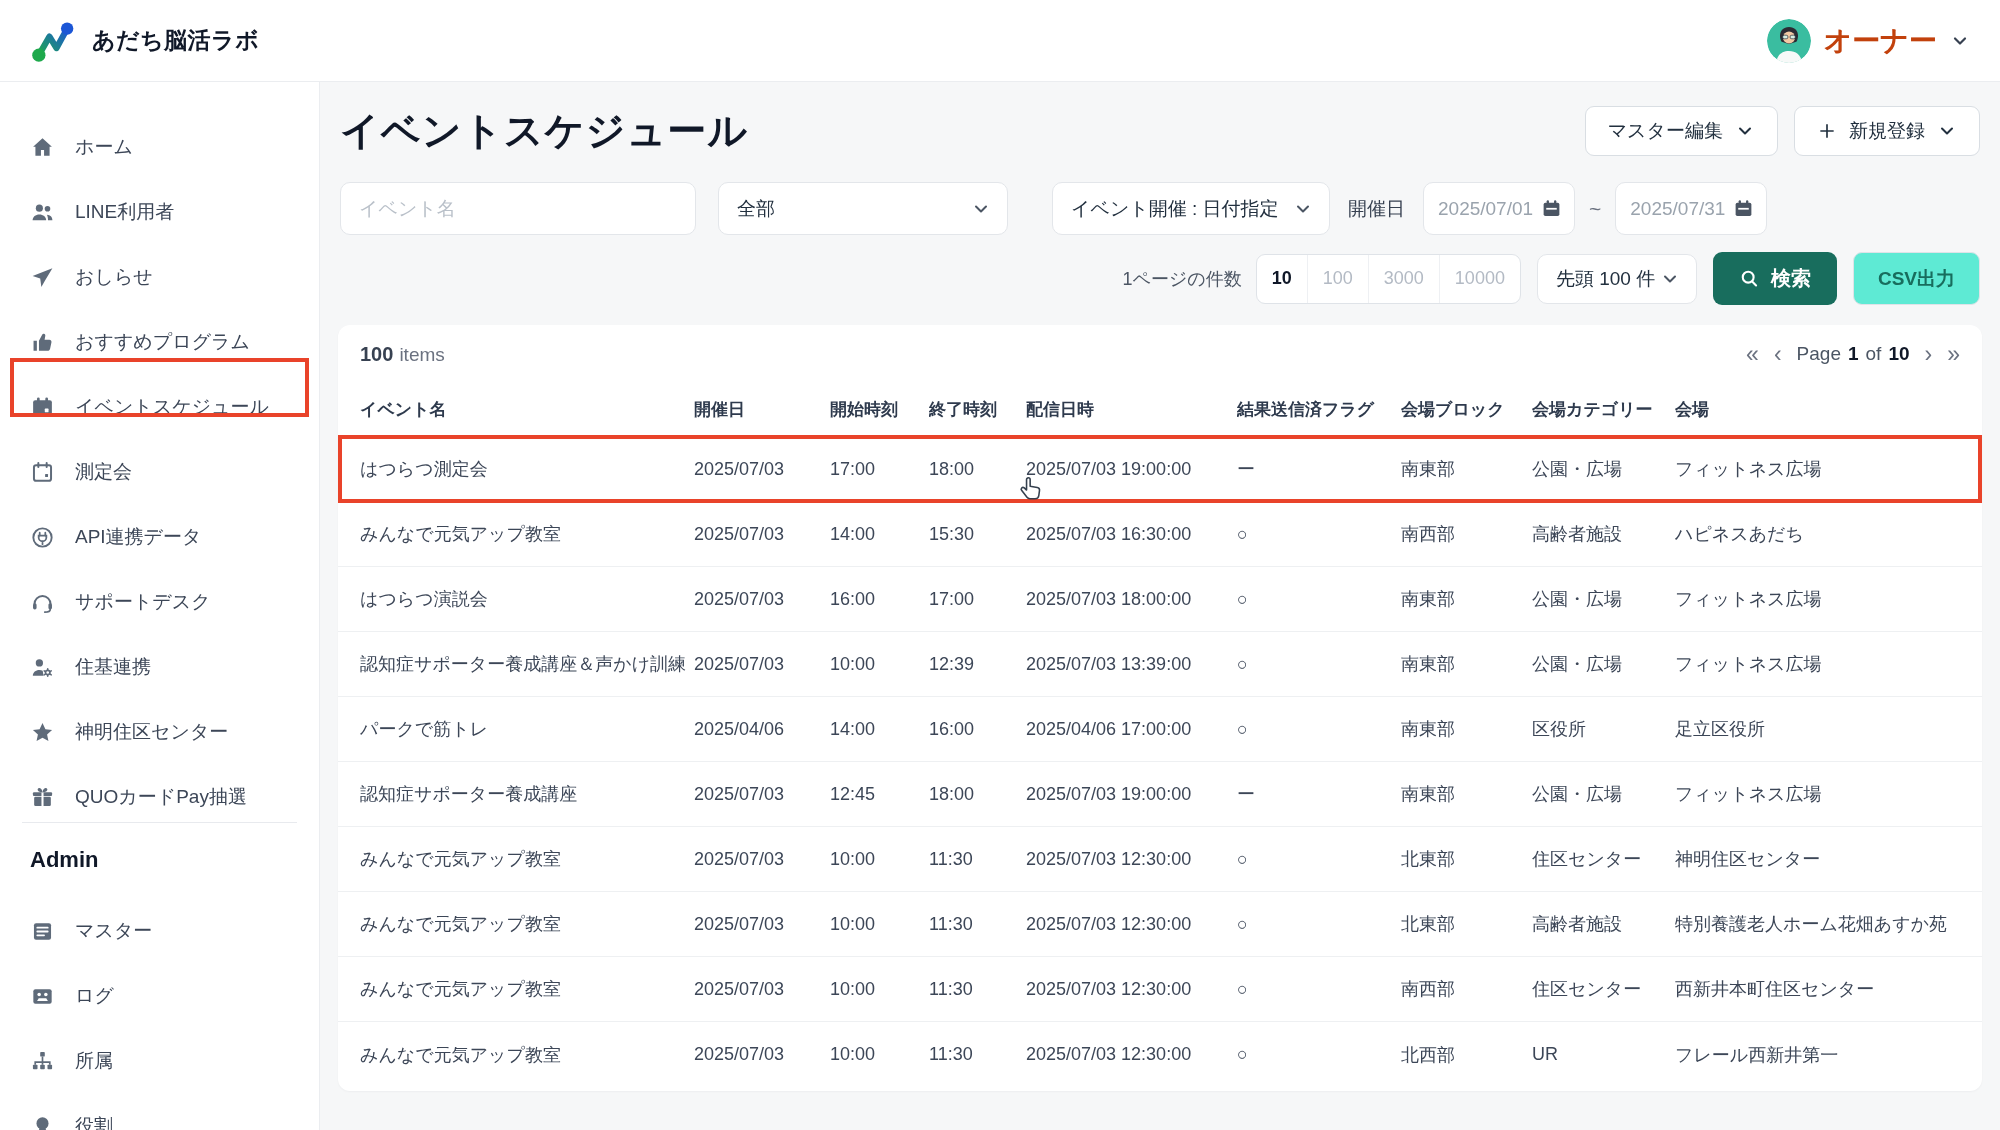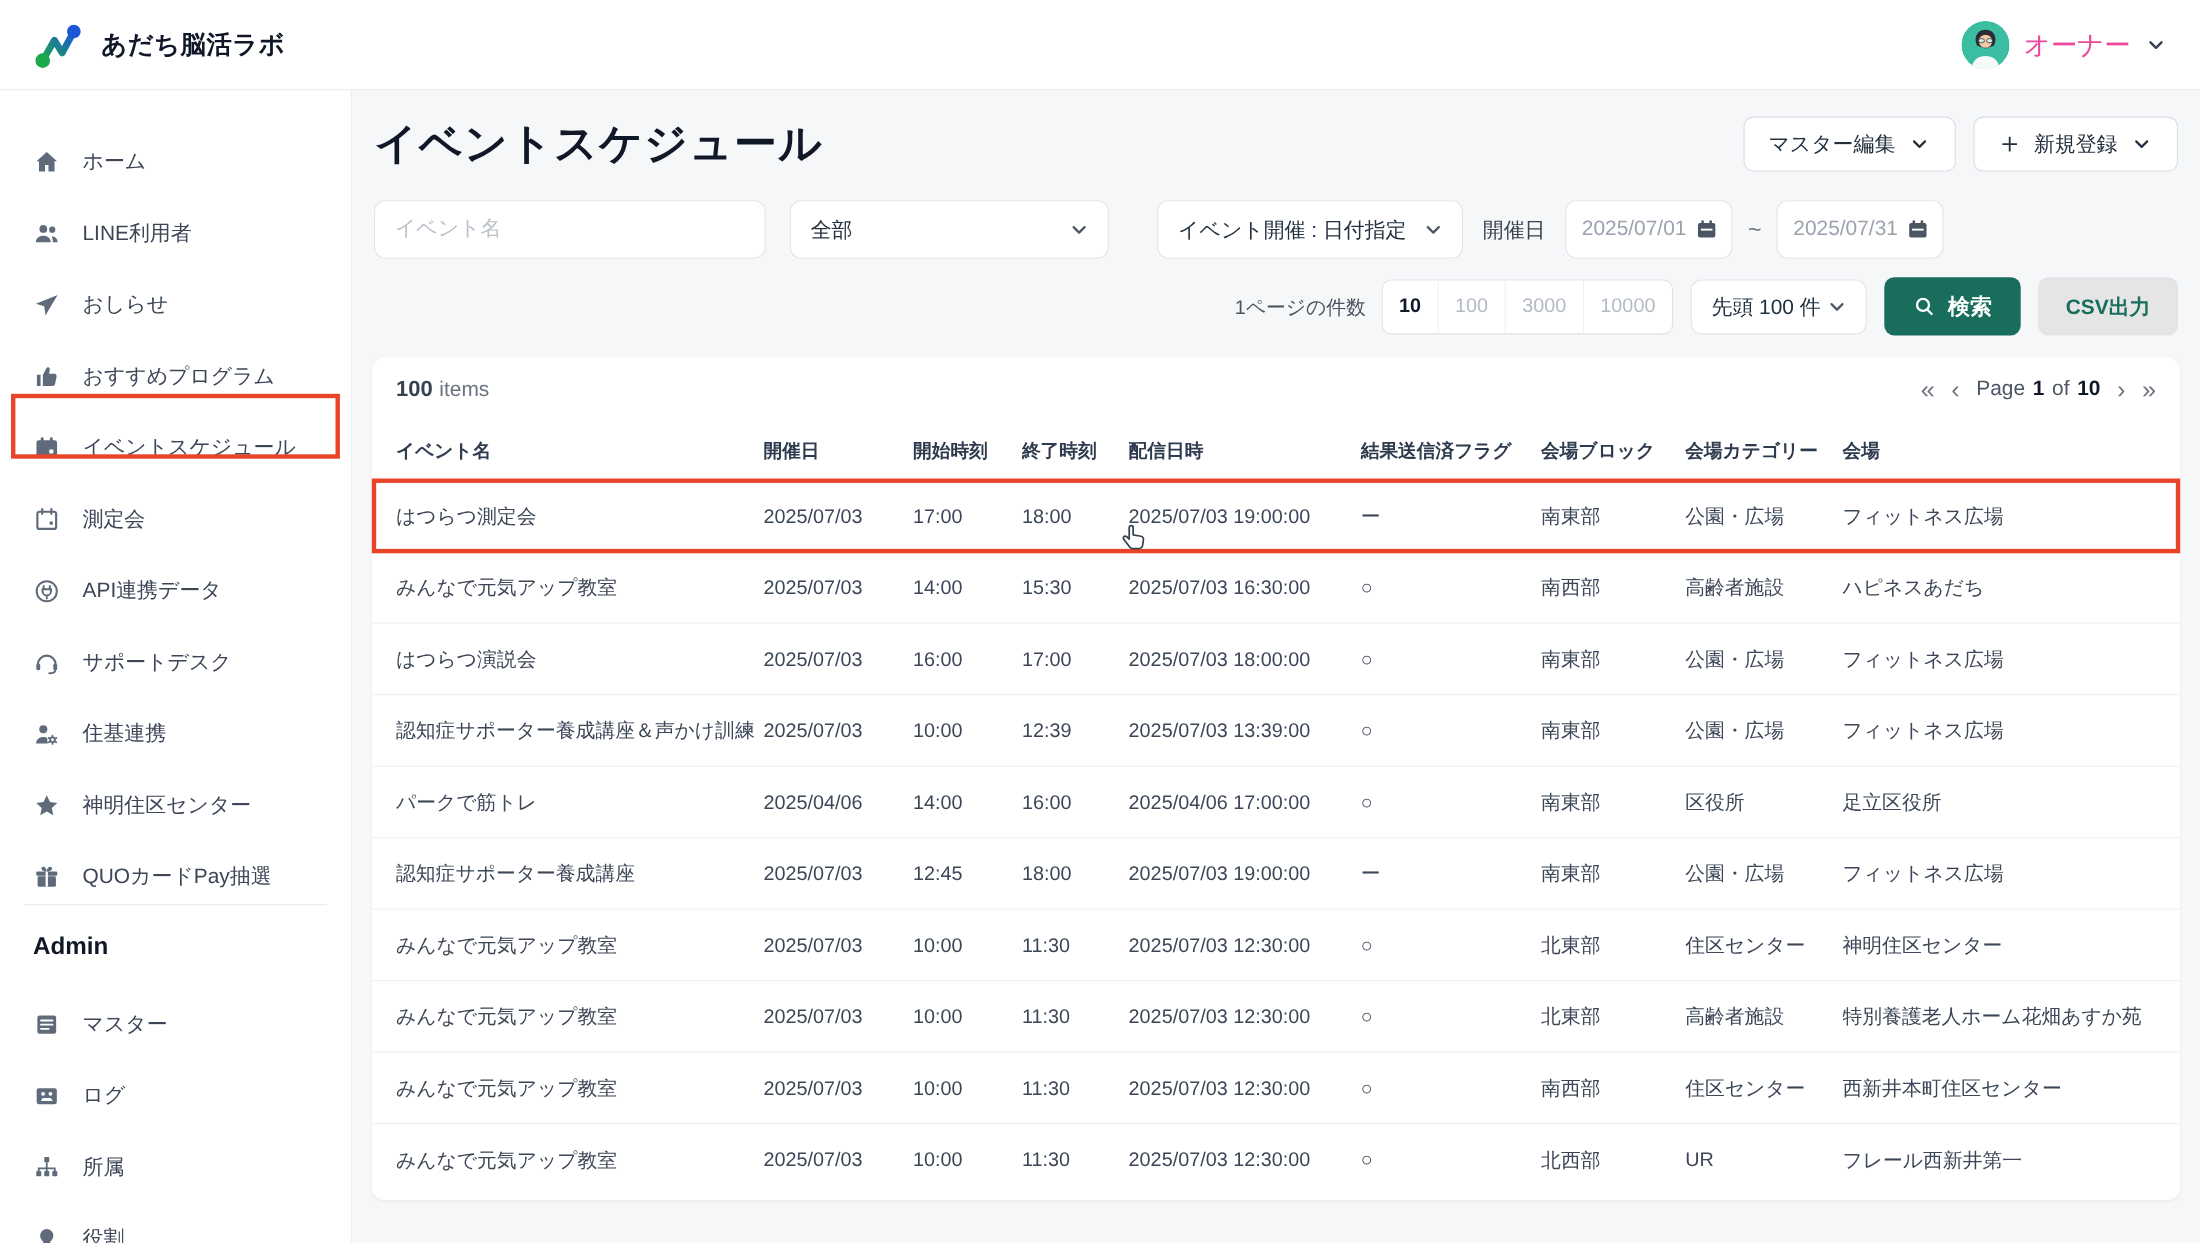--- a/index.html
+++ b/index.html
@@ -11,21 +11,21 @@
   svg { display:block; }
 
   
   .topbar { position:absolute; top:0; left:0; width:2000px; height:82px; background:#fff;
     border-bottom:1px solid #ebedf0; display:flex; align-items:center; padding:0 30px; z-index:6; }
   .brand { display:flex; align-items:center; gap:16px; }
   .brand-logo { width:46px; height:46px; }
   .brand-title { font-size:23px; font-weight:700; color:#101828; letter-spacing:.5px; }
   .account { margin-left:auto; display:flex; align-items:center; gap:13px; cursor:pointer; }
   .avatar { width:44px; height:44px; border-radius:50%; overflow:hidden; flex:none; }
-  .account-label { font-size:24px; color:#ec4899; }
+  .account-label { font-size:28px; color:#c2410c;font-weight:bold; }
   .chev { width:20px; height:20px; color:#374151; }
 
   
   .sidebar { position:absolute; top:82px; left:0; width:320px; bottom:0; background:#fff;
     border-right:1px solid #ebedf0; padding-top:13px; }
   .side-item { height:65px; margin:0 12px; display:flex; align-items:flex-end; gap:20px;
     padding:0 18px; color:#3c4657; font-size:19px; cursor:pointer; position:relative; white-space:nowrap; }
   .side-item .icon { width:25px; height:25px; color:#5f6b7a; flex:none; }
   .side-item.active::after { content:""; position:absolute; inset:3px -2px; border:4px solid #e9432a; pointer-events:none; }
   .side-divider { height:1px; background:#e8eaee; margin:12px 22px 4px; }
@@ -62,21 +62,21 @@
   .pp-label { font-size:18px; color:#4b5563; margin-right:-2px; }
   .seg { display:flex; height:50px; background:#fff; border:1px solid #dfe3e8; border-radius:9px; overflow:hidden; }
   .seg span { display:flex; align-items:center; padding:0 15px; font-size:18px; color:#b3bac4;
     border-left:1px solid #eef0f3; cursor:pointer; }
   .seg span:first-child { border-left:none; }
   .seg span.active { color:#101828; font-weight:700; }
   .f-head { width:160px; height:50px; }
   .btn-search { height:53px; padding:0 26px; background:#186d5d; border:none; border-radius:9px; color:#fff;
     font-size:20px; font-weight:700; display:flex; align-items:center; gap:11px; cursor:pointer; }
   .search-ic { width:21px; height:21px; color:#fff; }
-  .btn-csv { height:53px; padding:0 24px; background:#e5e5e5; border:1px solid #dfe3e8; border-radius:9px;
+  .btn-csv { height:53px; padding:0 24px; background:#5eead4; border:1px solid #dfe3e8; border-radius:9px;
     color:#186d5d; font-size:19px; font-weight:700; cursor:pointer; }
 
   
   .card { margin-top:20px; background:#fff; border-radius:12px; position:relative;
     box-shadow:0 1px 2px rgba(16,24,40,.04); padding-bottom:4px; }
   .card-top { display:flex; align-items:center; height:58px; padding:0 22px;gap:19px; }
   .items-count { font-size:19px; color:#6b7280; }
   .items-count b { color:#374151; font-size:20px; margin-right:6px; }
   .pagination { margin-left:auto; display:flex; align-items:center; gap:15px; color:#5d6775; font-size:19px; }
   .pg-btn { font-size:23px; color:#6b7280; cursor:pointer; line-height:1; }

